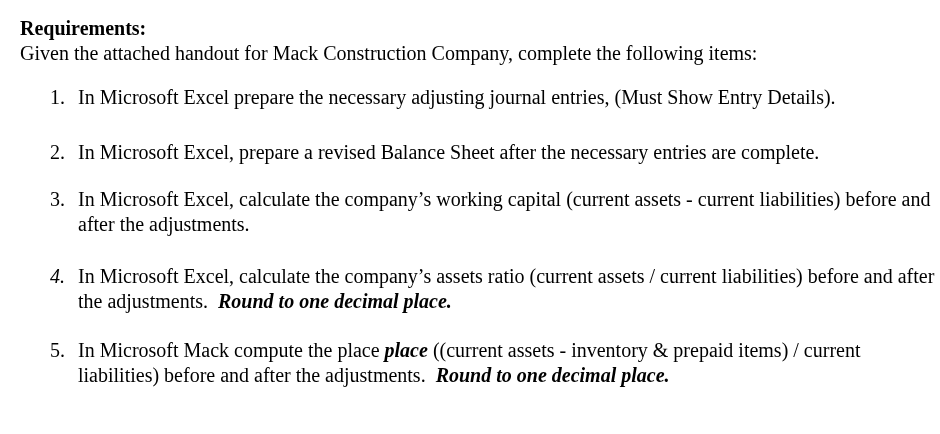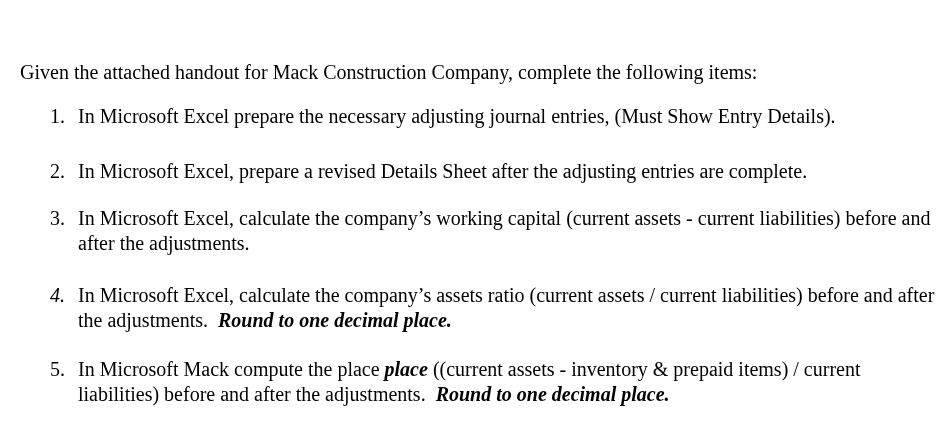--- a/index.html
+++ b/index.html
@@ -14,21 +14,20 @@
     font-size: 20px;
     line-height: 25px;
     color: #000000;
     padding: 16px 0 0 20px;
   }
   .heading {
     font-weight: bold;
   }
   .intro {
     white-space: pre-wrap;
-    margin-top: 44px;
   }
   .req-list {
     list-style: none;
     margin-top: 19px;
   }
   .req-item {
     display: flex;
     padding-left: 30px;
   }
   .req-item:nth-child(1) { margin-bottom: 30px; }
@@ -44,33 +43,34 @@
   }
   .b  { font-weight: normal; }
   .i  { font-style: italic; }
   .bi { font-weight: bold; font-style: italic; font-family: Liberation Serif, serif; }
 </style>
 </head>
 <body>
 
 <div>
 
+  <div class="heading">Requirements:</div>
 
   <div class="intro">Given the attached handout for Mack Construction Company, complete the following items:</div>
 
   <ol class="req-list">
 
     <li class="req-item">
       <span class="num">1.</span>
       <span class="li-text"><span>In Microsoft Excel prepare the necessary adjusting journal entries, (Must Show Entry Details).</span></span>
     </li>
 
     <li class="req-item">
       <span class="num">2.</span>
-      <span class="li-text"><span>In Microsoft Excel, prepare a revised Details Sheet after the adjusting entries are complete.</span></span>
+      <span class="li-text"><span>In Microsoft Excel, prepare a revised Balance Sheet after the necessary entries are complete.</span></span>
     </li>
 
     <li class="req-item">
       <span class="num">3.</span>
       <span class="li-text"><span>In Microsoft Excel, calculate the company’s </span><span class="b">working capital</span><span> (current assets - current liabilities) before and after the adjustments.</span></span>
     </li>
 
     <li class="req-item">
       <span class="num i">4.</span>
       <span class="li-text"><span>In Microsoft Excel, calculate the company’s </span><span class="b">assets ratio</span><span> (current assets / current liabilities) before and after the adjustments.  </span><span class="bi">Round to one decimal place.</span></span>

